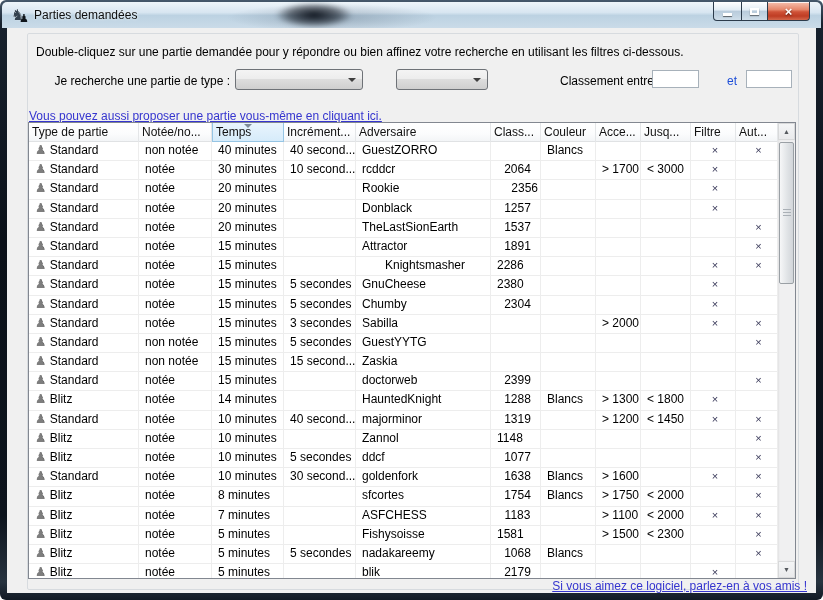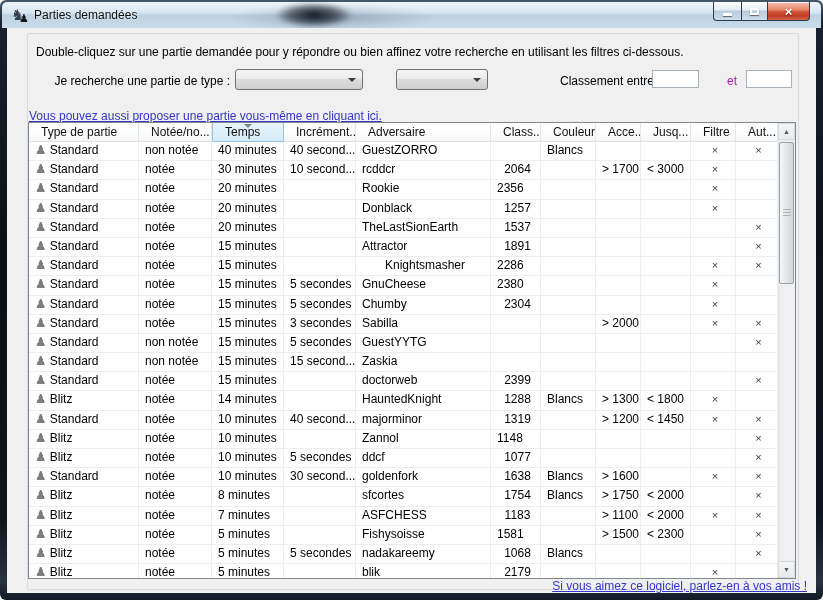--- a/index.html
+++ b/index.html
@@ -40,29 +40,29 @@
   #type-label{position:absolute;left:23px;top:46px;width:200px;text-align:right;color:#000;}
   .combo{position:absolute;top:41px;height:21px;box-sizing:border-box;border:1px solid #6e7277;border-radius:3px;
     background:linear-gradient(180deg,#f4f4f4 0%,#ededed 45%,#dddddd 50%,#cfcfcf 100%);}
   #type-combo{left:228px;width:128px;}
   #subtype-combo{left:389px;width:92px;}
   .combo .arr{position:absolute;right:6px;top:8px;width:0;height:0;border-left:4px solid transparent;border-right:4px solid transparent;border-top:4px solid #3f3f3f;}
   #classement-label{position:absolute;left:553px;top:46px;color:#000;}
   .ratinput{position:absolute;top:42px;width:47px;height:18px;box-sizing:border-box;border:1px solid #a7b1ba;background:#fff;font-family:inherit;font-size:12px;padding:0 3px;}
   #rating-min{left:645px;}
   #rating-max{left:739px;width:46px;}
-  #et-label{position:absolute;left:720px;top:46px;color:#a21caf;}
+  #et-label{position:absolute;left:720px;top:46px;color:#1d4ed8;}
   .link{color:#3535cf;text-decoration:underline;cursor:pointer;}
   #propose-link{position:absolute;left:22px;top:81px;text-align:right;}
   #footer-link{position:absolute;right:9px;top:551px;}
   
   #listview{position:absolute;left:21px;top:94px;width:768px;height:457px;box-sizing:border-box;border:1px solid #828790;background:#fff;display:flex;}
   #lv-main{width:749px;height:100%;overflow:hidden;}
   #lv-head{display:flex;height:19px;background:linear-gradient(180deg,#ffffff 0%,#fbfcfd 60%,#f3f5f7 100%);border-bottom:1px solid #e0e2e4;box-sizing:border-box;}
-  .hcell{position:relative;box-sizing:border-box;height:19px;line-height:18px;padding-left:12px;color:#111;border-right:1px solid #e4e6e8;white-space:nowrap;overflow:hidden;}
+  .hcell{position:relative;box-sizing:border-box;height:19px;line-height:18px;padding-left:3px;color:#111;border-right:1px solid #e4e6e8;white-space:nowrap;overflow:hidden;}
   .hcell.sorted{background:linear-gradient(180deg,#e9f5fd 0%,#d6ebfa 100%);border-left:1px solid #96c5e4;border-right:1px solid #96c5e4;border-bottom:1px solid #96c5e4;}
   .sortarrow{position:absolute;top:1px;left:50%;margin-left:-4px;width:0;height:0;border-left:4px solid transparent;border-right:4px solid transparent;border-top:4px solid #7d8b99;}
   #lv-body{overflow:hidden;height:436px;}
   .lvrow{display:flex;height:19.2px;box-sizing:border-box;border-bottom:1px solid #ededed;background:#fff;}
   .cell{box-sizing:border-box;height:100%;line-height:17.5px;padding:0 2px 0 6px;border-right:1px solid #ededed;white-space:nowrap;overflow:hidden;color:#000;}
   .cell .pawn{display:inline-block;font-size:12px;color:#7e7e7e;margin-right:4px;text-shadow:0.5px 0 0 #555;}
   .cell.xmark{color:#3a3a5a;font-size:11px;}
   
   #vscroll{width:17px;height:100%;background:#f0f0f1;display:flex;flex-direction:column;position:relative;}
   .sbtn{height:17px;background:linear-gradient(180deg,#f4f5f6,#e9eaec);border:1px solid #d8d9da;box-sizing:border-box;color:#55595e;font-size:7px;line-height:15px;text-align:center;}
@@ -162,21 +162,21 @@
               <div class="cell" style="width: 50px; text-align: left;">&lt; 3000</div>
               <div class="cell xmark" style="width: 45px; text-align: center;">×</div>
               <div class="cell" style="width: 42px; text-align: center;"></div>
             </div>
             <div class="lvrow">
               <div class="cell" style="width: 110px; text-align: left;"><span class="pawn">♟</span><span>Standard</span></div>
               <div class="cell" style="width: 73px; text-align: left;">notée</div>
               <div class="cell" style="width: 72px; text-align: left;">20 minutes</div>
               <div class="cell" style="width: 72px; text-align: left;"></div>
               <div class="cell" style="width: 135px; text-align: left;">Rookie</div>
-              <div class="cell" style="width: 50px; text-align: left;">2356</div>
+              <div class="cell" style="width: 50px; text-align: right;">2356</div>
               <div class="cell" style="width: 55px; text-align: left;"></div>
               <div class="cell" style="width: 45px; text-align: left;"></div>
               <div class="cell" style="width: 50px; text-align: left;"></div>
               <div class="cell xmark" style="width: 45px; text-align: center;">×</div>
               <div class="cell" style="width: 42px; text-align: center;"></div>
             </div>
             <div class="lvrow">
               <div class="cell" style="width: 110px; text-align: left;"><span class="pawn">♟</span><span>Standard</span></div>
               <div class="cell" style="width: 73px; text-align: left;">notée</div>
               <div class="cell" style="width: 72px; text-align: left;">20 minutes</div>

